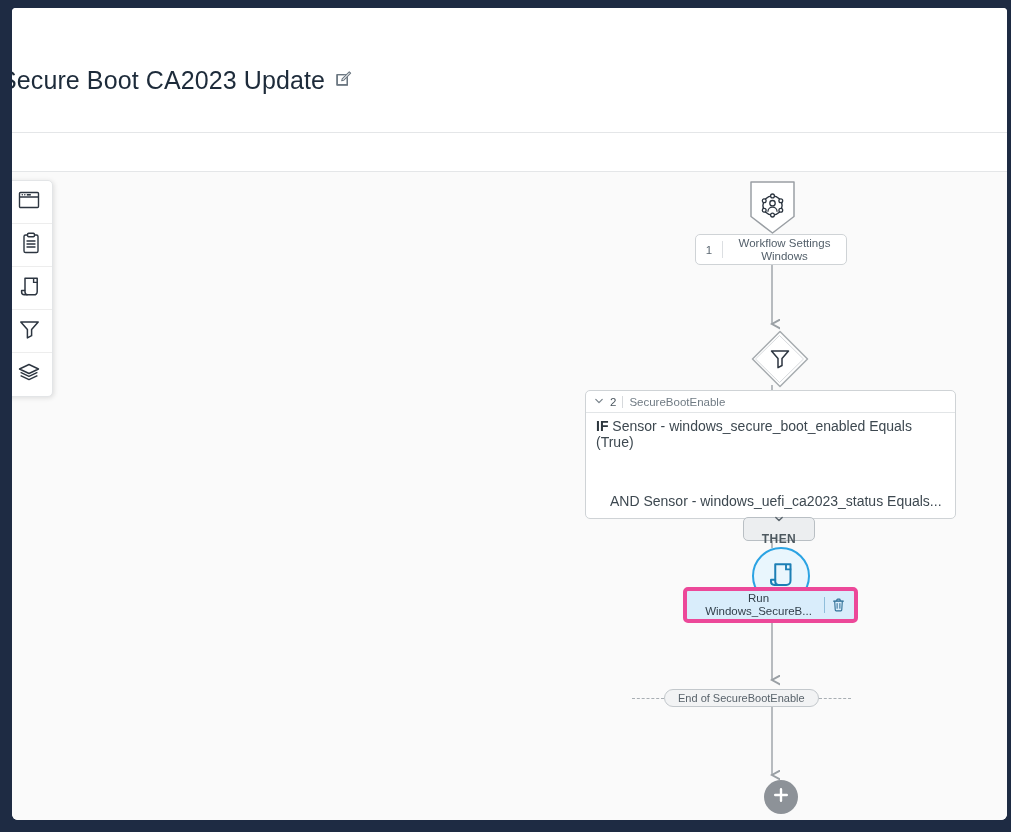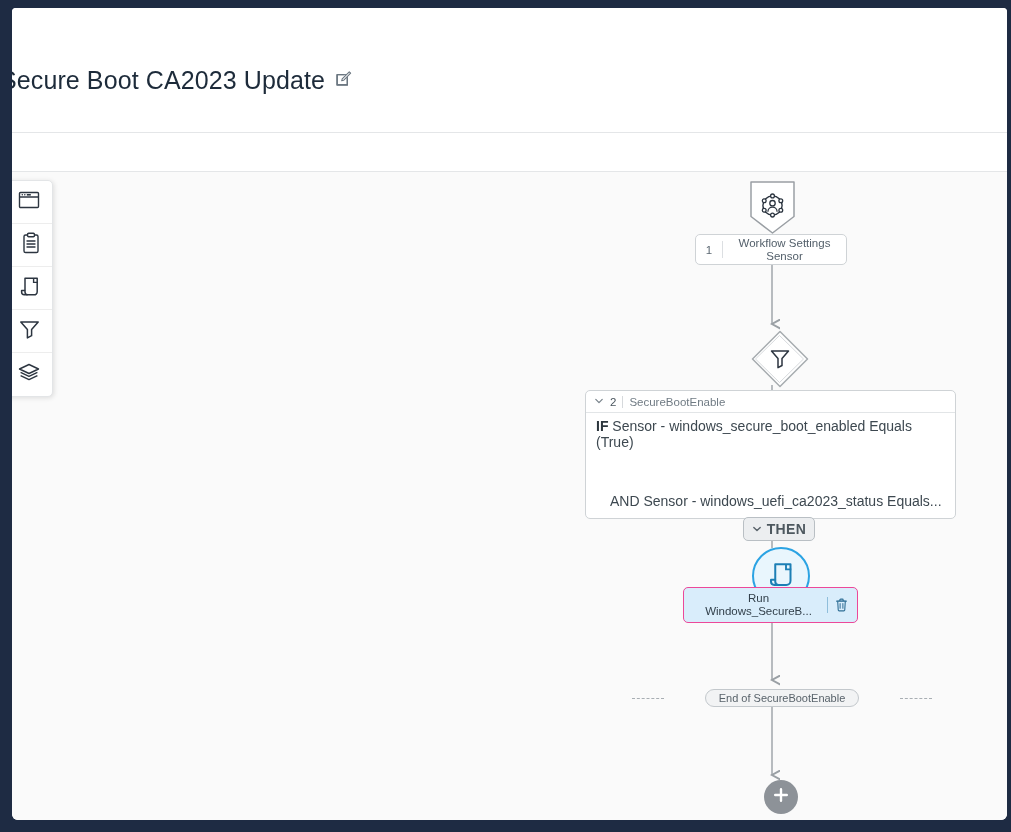--- a/index.html
+++ b/index.html
@@ -189,45 +189,46 @@
   #node-then {
     left: 731px; top: 345px;
     width: 72px; height: 24px;
     background: #eceef0;
     border: 1px solid #b9bfc4;
     border-radius: 5px;
     display: flex;
     align-items: center;
     justify-content: center;
     gap: 5px;
-    font-size: 14px;
+    font-size: 12px;
     font-weight: 700;
     color: #4d585f;
     letter-spacing: .4px;
     cursor: pointer;
+    flex-direction: column;
   }
 
   
   #node-action-circle {
     left: 740px; top: 375px;
     width: 58px; height: 58px;
     border-radius: 50%;
     background: #e9f6fd;
     border: 2.5px solid #2ba3e3;
     display: flex;
     align-items: center;
     justify-content: center;
   }
 
   
   #node-action-label {
     left: 671px; top: 415px;
     width: 175px; height: 36px;
     background: #d9edfb;
-    border: 1px solid #ec4899;
+    border: 4px solid #ec4899;
     border-radius: 5px;
     display: flex;
     align-items: center;
     font-size: 11.5px;
     color: #33414c;
     cursor: pointer;
   }
   #node-action-label .a-txt {
     flex: 1;
     text-align: center;
@@ -247,21 +248,21 @@
     display: flex;
     cursor: pointer;
   }
 
   
   #node-end {
     left: 620px; top: 513px;
     width: 300px; height: 26px;
     display: flex;
     align-items: center;
-    justify-content: space-between;
+    justify-content: flex-start;
   }
   #node-end .dash {
     flex: none;
     width: 32px;
     border-top: 1px dashed #a8aeb3;
   }
   #node-end .end-pill {
     height: 18px;
     padding: 0 13px;
     background: #f2f3f4;
@@ -402,21 +403,21 @@
               <circle cx="23.5" cy="23.2" r="2.7" fill="none" stroke="#2c3540" stroke-width="1.3"></circle>
               <path d="M18.9 31.8c0-2.8 2.1-4.6 4.6-4.6s4.6 1.8 4.6 4.6" fill="none" stroke="#2c3540" stroke-width="1.3"></path>
             </g>
           </svg>
         </div>
 
         <div class="node" id="node-start-label">
           <span class="idx">1</span>
           <span class="divider"></span>
           <span class="txt">Workflow Settings
-Sensor</span>
+Windows</span>
         </div>
 
         <div class="node" id="node-filter-diamond">
           <svg width="60" height="60" viewBox="0 0 60 60">
             <path d="M30 2.5L57.5 30 30 57.5 2.5 30z" fill="#fff" stroke="#a6abaf" stroke-width="1.5" stroke-linejoin="round"></path>
             <path d="M29.5 6.5L53.5 30 29.5 53.5 5.5 30z" fill="none" stroke="#d7dadd" stroke-width="1"></path>
             <g>
               <path d="M21.5 22h17l-6.5 7.5v7l-4 2.2v-9.2L21.5 22z" fill="#fff" stroke="#2c3540" stroke-width="1.5" stroke-linejoin="round"></path>
             </g>
           </svg>

